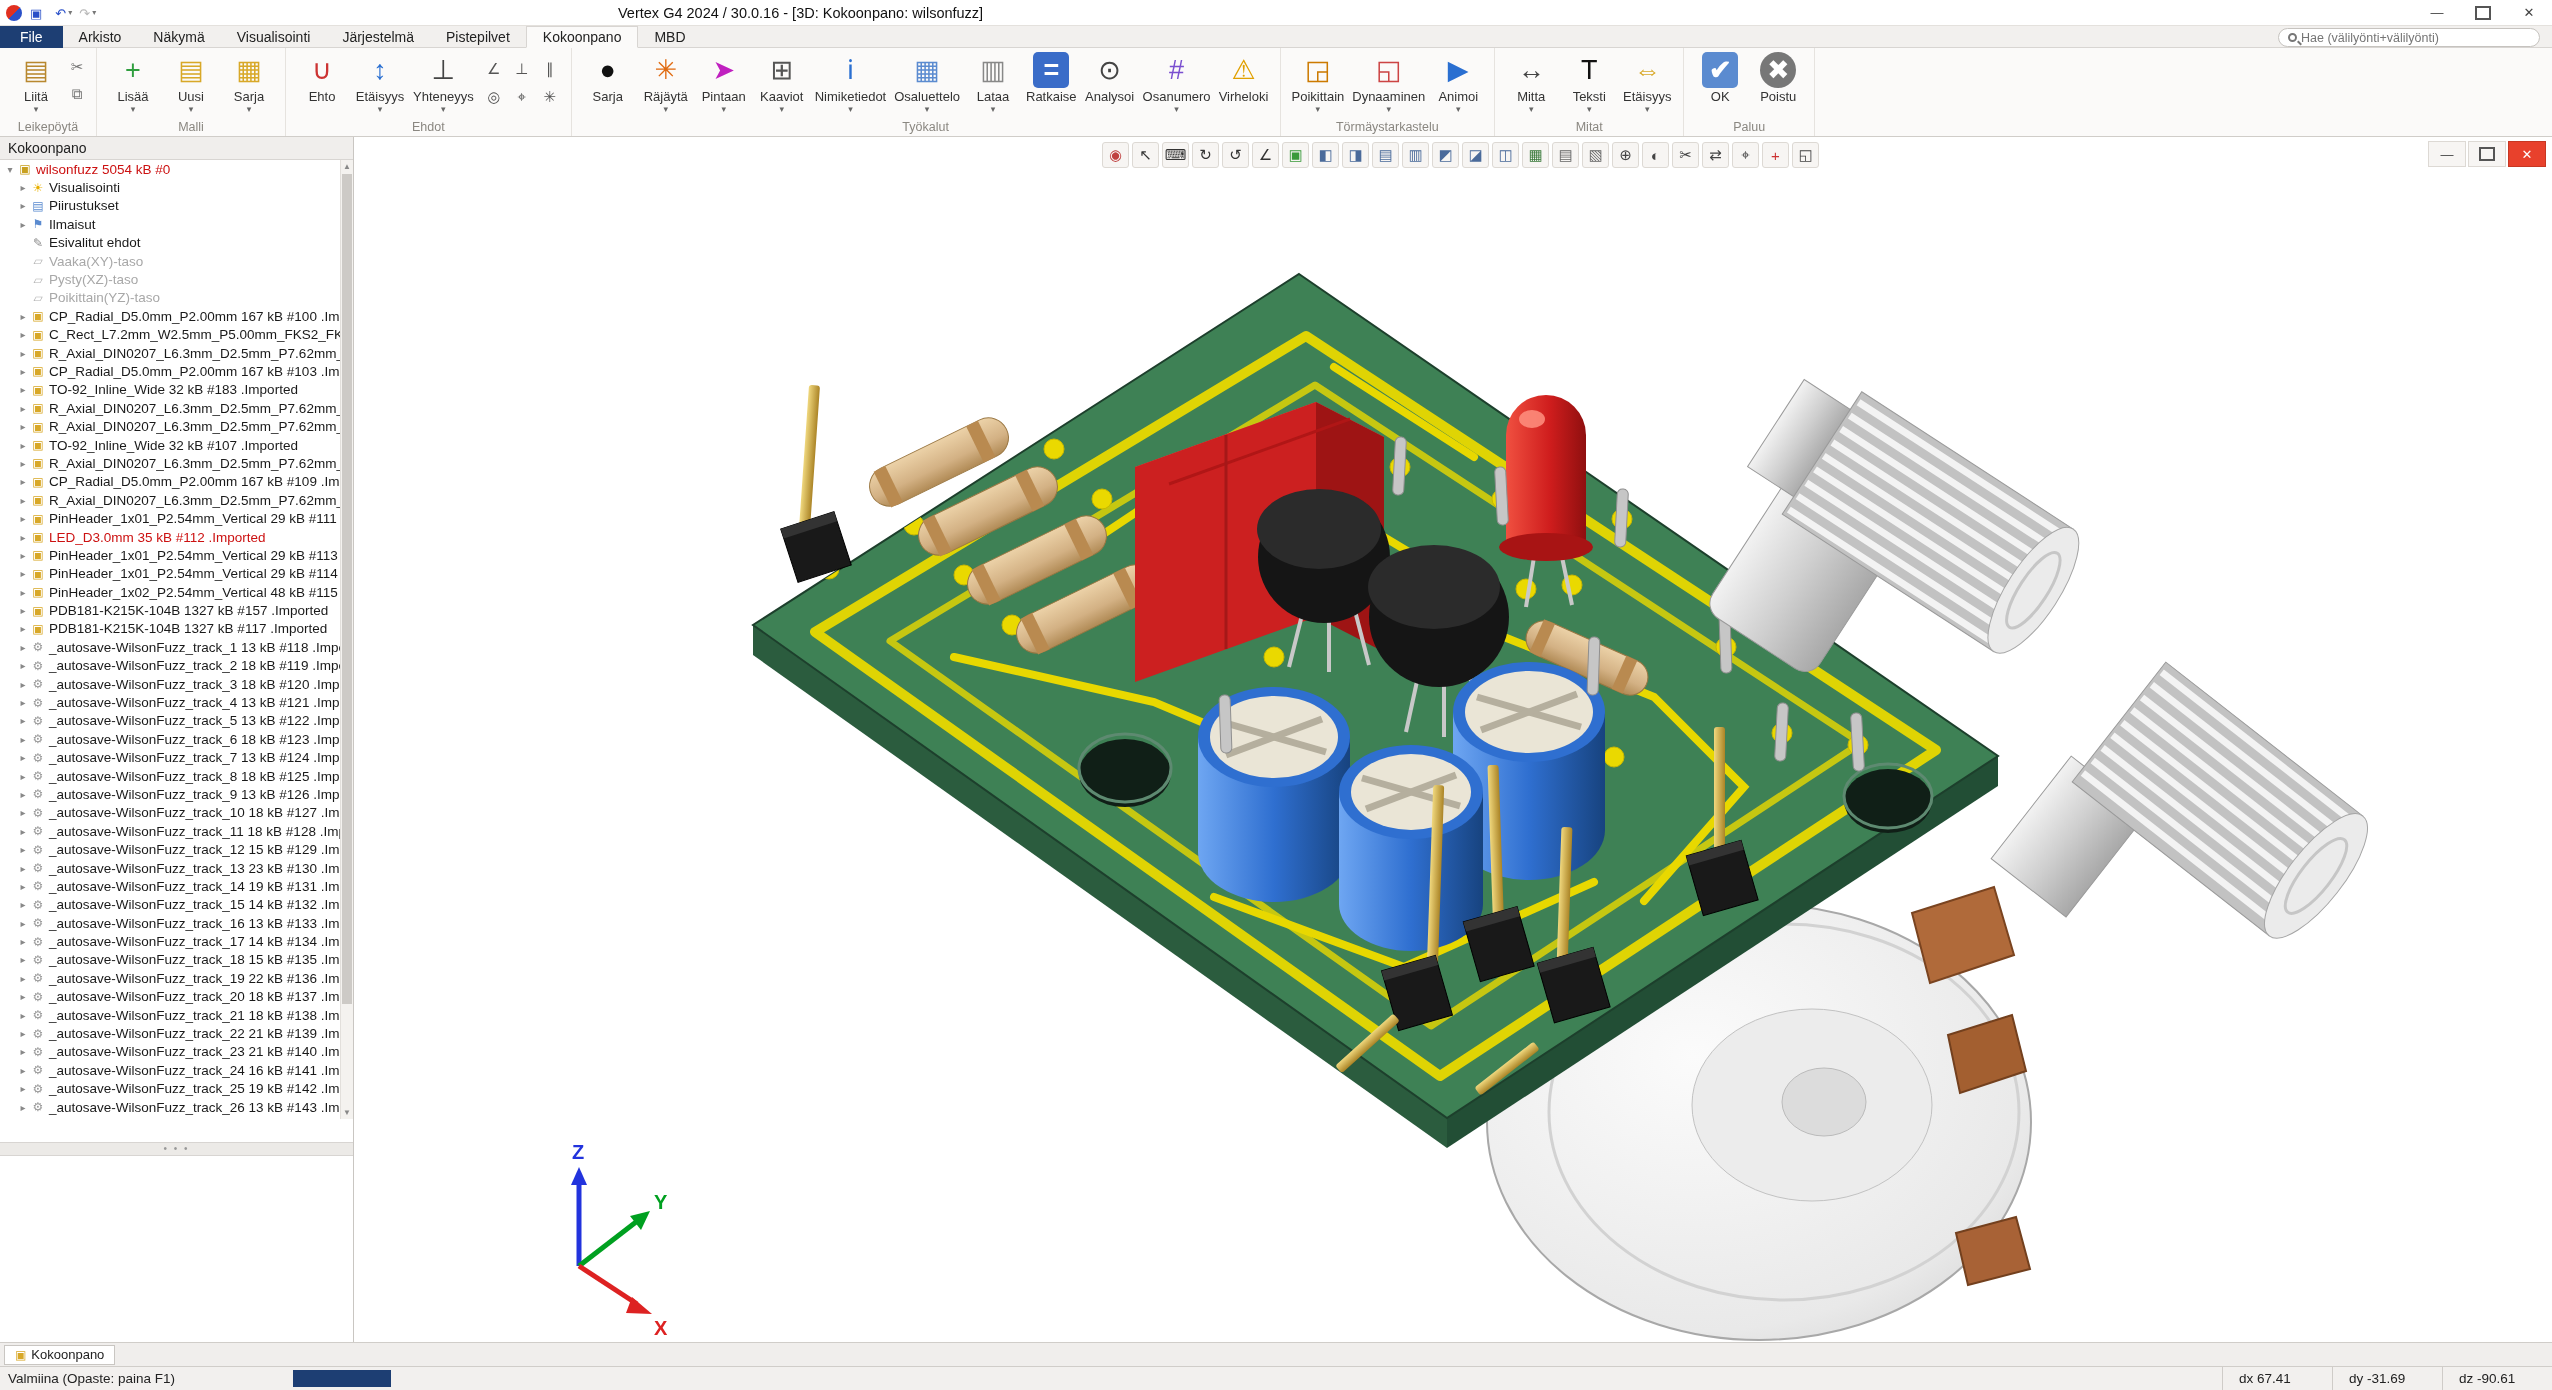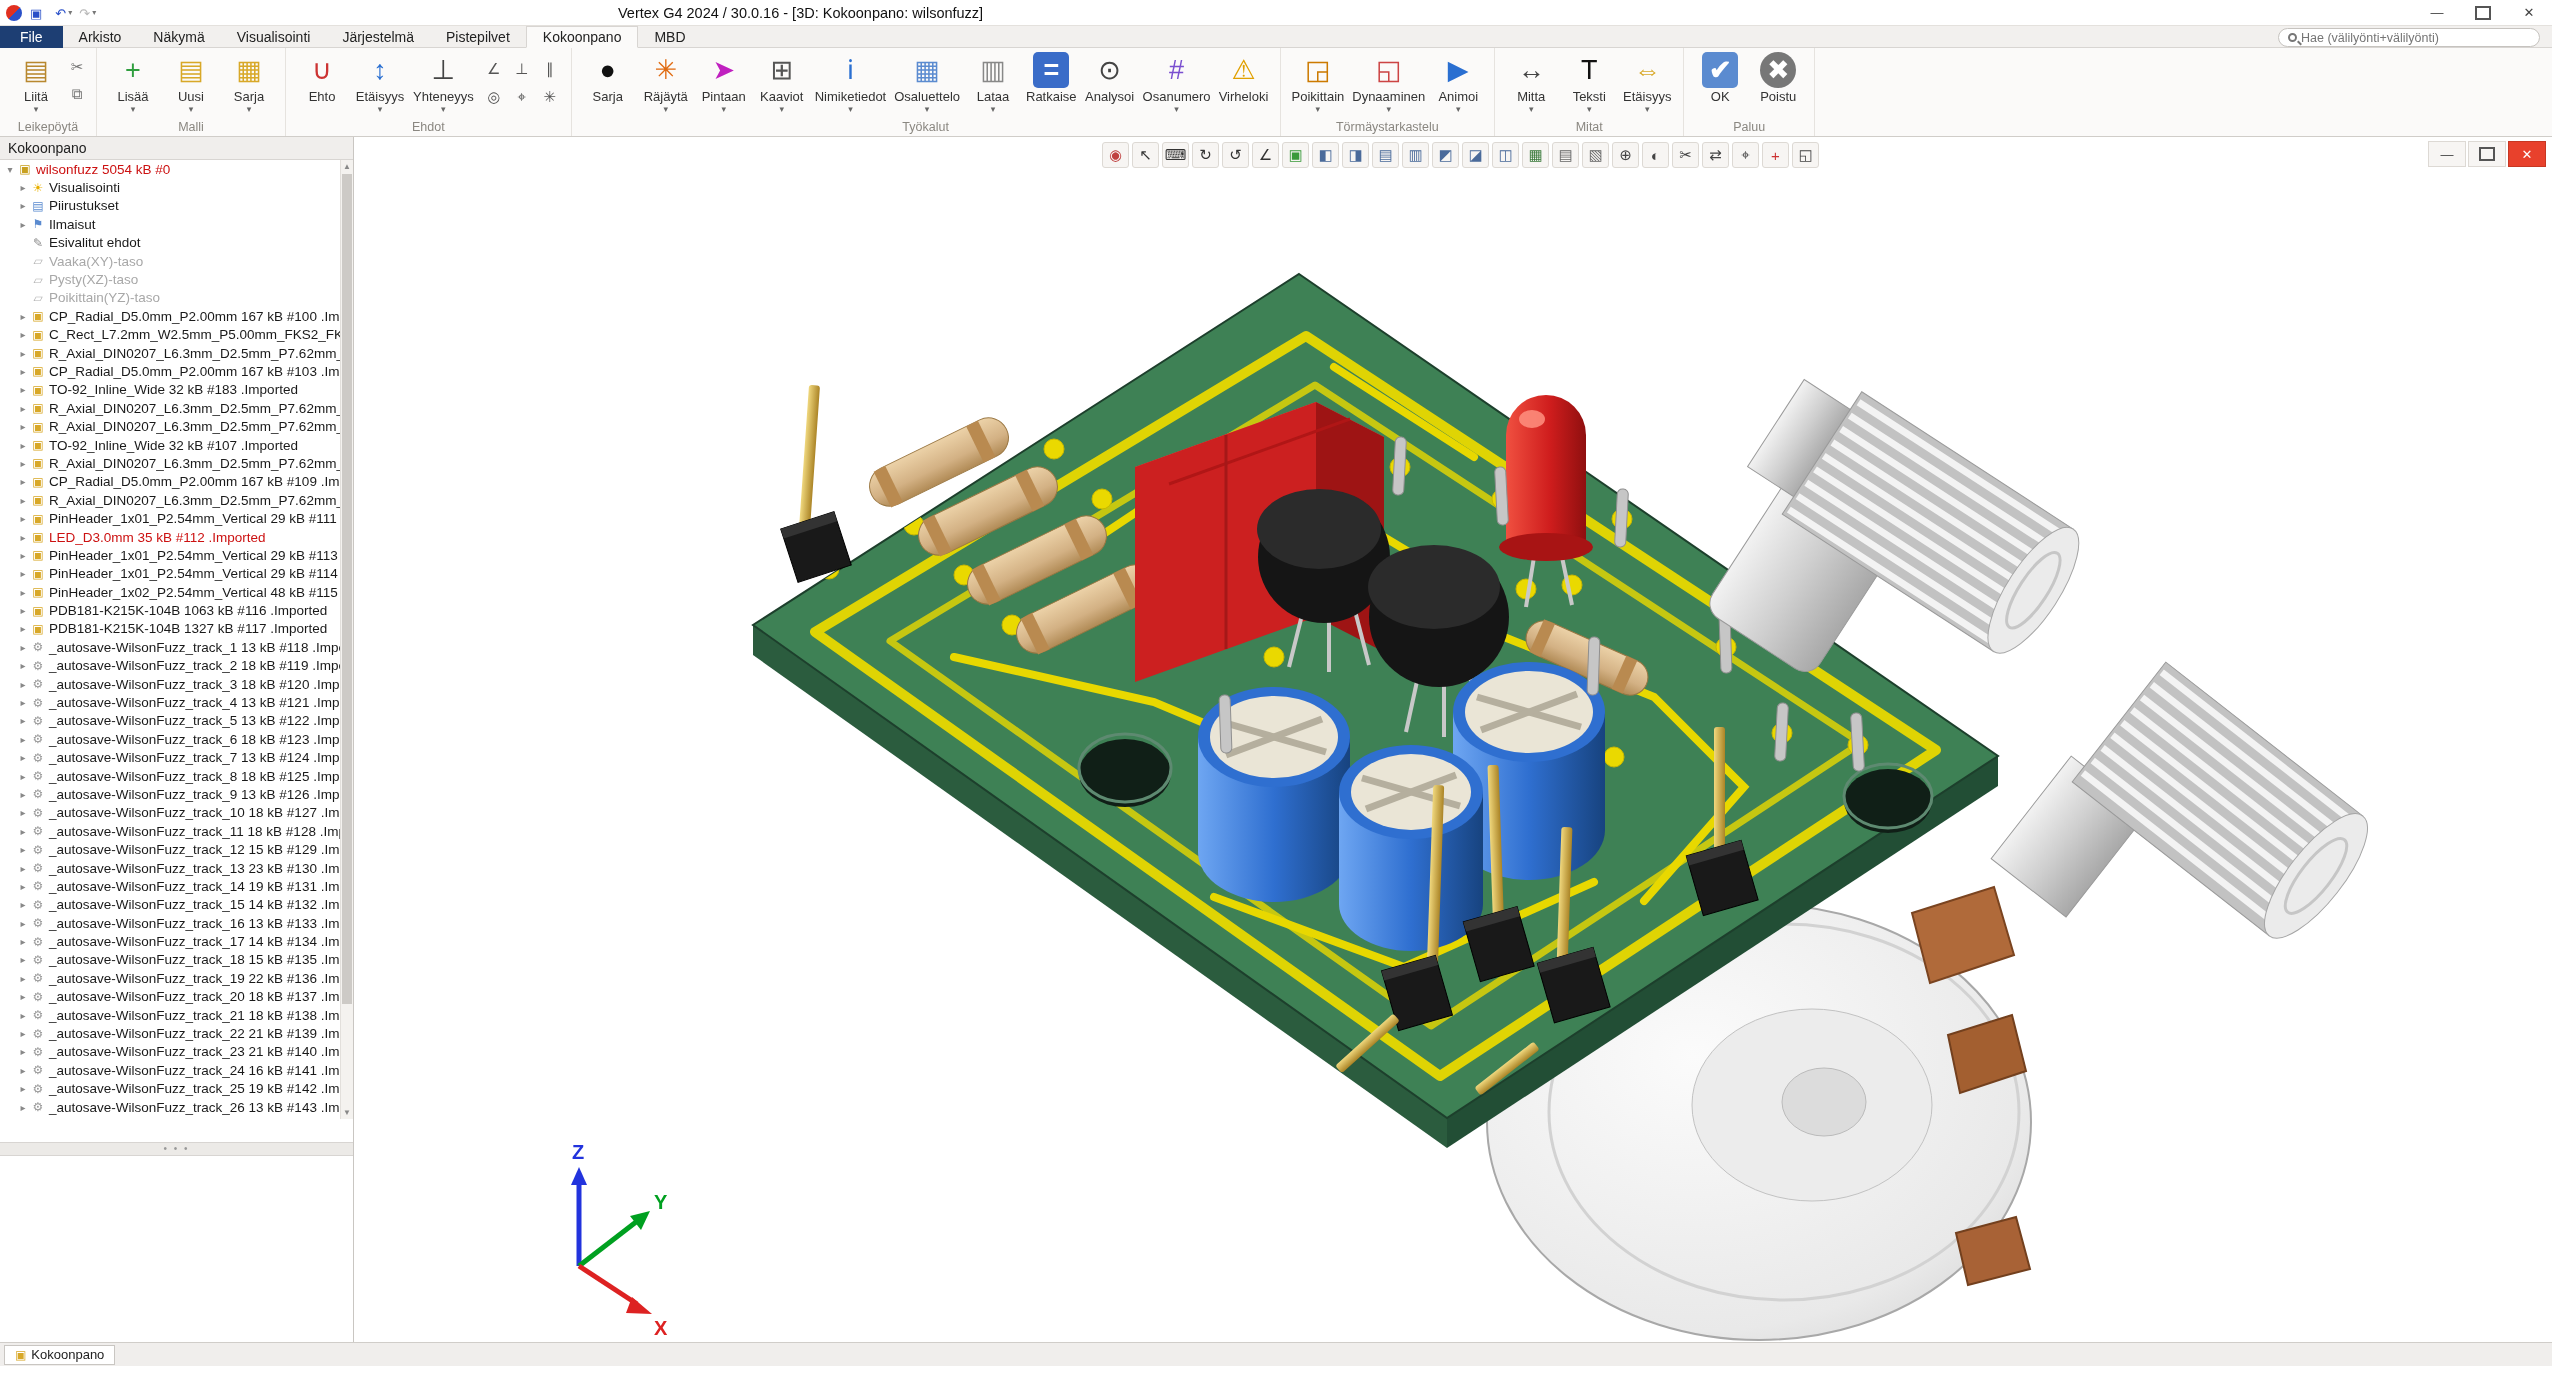--- a/index.html
+++ b/index.html
@@ -468,21 +468,21 @@
           <span class="tlabel">PinHeader_1x01_P2.54mm_Vertical 29 kB #114 .Imported</span>
         </div>
         <div class="trow i1">
           <span class="exp">▸</span>
           <span class="tico" style="color: rgb(216, 168, 40);">▣</span>
           <span class="tlabel">PinHeader_1x02_P2.54mm_Vertical 48 kB #115 .Imported</span>
         </div>
         <div class="trow i1">
           <span class="exp">▸</span>
           <span class="tico" style="color: rgb(216, 168, 40);">▣</span>
-          <span class="tlabel">PDB181-K215K-104B 1063 kB #116 .Imported</span>
+          <span class="tlabel">PDB181-K215K-104B 1327 kB #157 .Imported</span>
         </div>
         <div class="trow i1">
           <span class="exp">▸</span>
           <span class="tico" style="color: rgb(216, 168, 40);">▣</span>
           <span class="tlabel">PDB181-K215K-104B 1327 kB #117 .Imported</span>
         </div>
         <div class="trow i1">
           <span class="exp">▸</span>
           <span class="tico" style="color: rgb(153, 153, 153);">⚙</span>
           <span class="tlabel">_autosave-WilsonFuzz_track_1 13 kB #118 .Imported</span>
@@ -987,14 +987,30 @@
       </div>
   </div>
 
   <div class="bottomstrip">
     <div class="btab">
       <span class="bico">▣</span>
       <span>Kokoonpano</span>
     </div>
   </div>
 
+  <div class="statusbar">
+    <div class="sleft">Valmiina (Opaste: paina F1)</div>
+    <div class="sblue"></div>
+    <div class="sright">
+
+    <div class="sseg">
+          <span>dx 67.41</span>
+        </div>
+        <div class="sseg">
+          <span>dy -31.69</span>
+        </div>
+        <div class="sseg">
+          <span>dz -90.61</span>
+        </div>
+      </div>
+  </div>
 
 </div>
 
 </body></html>

